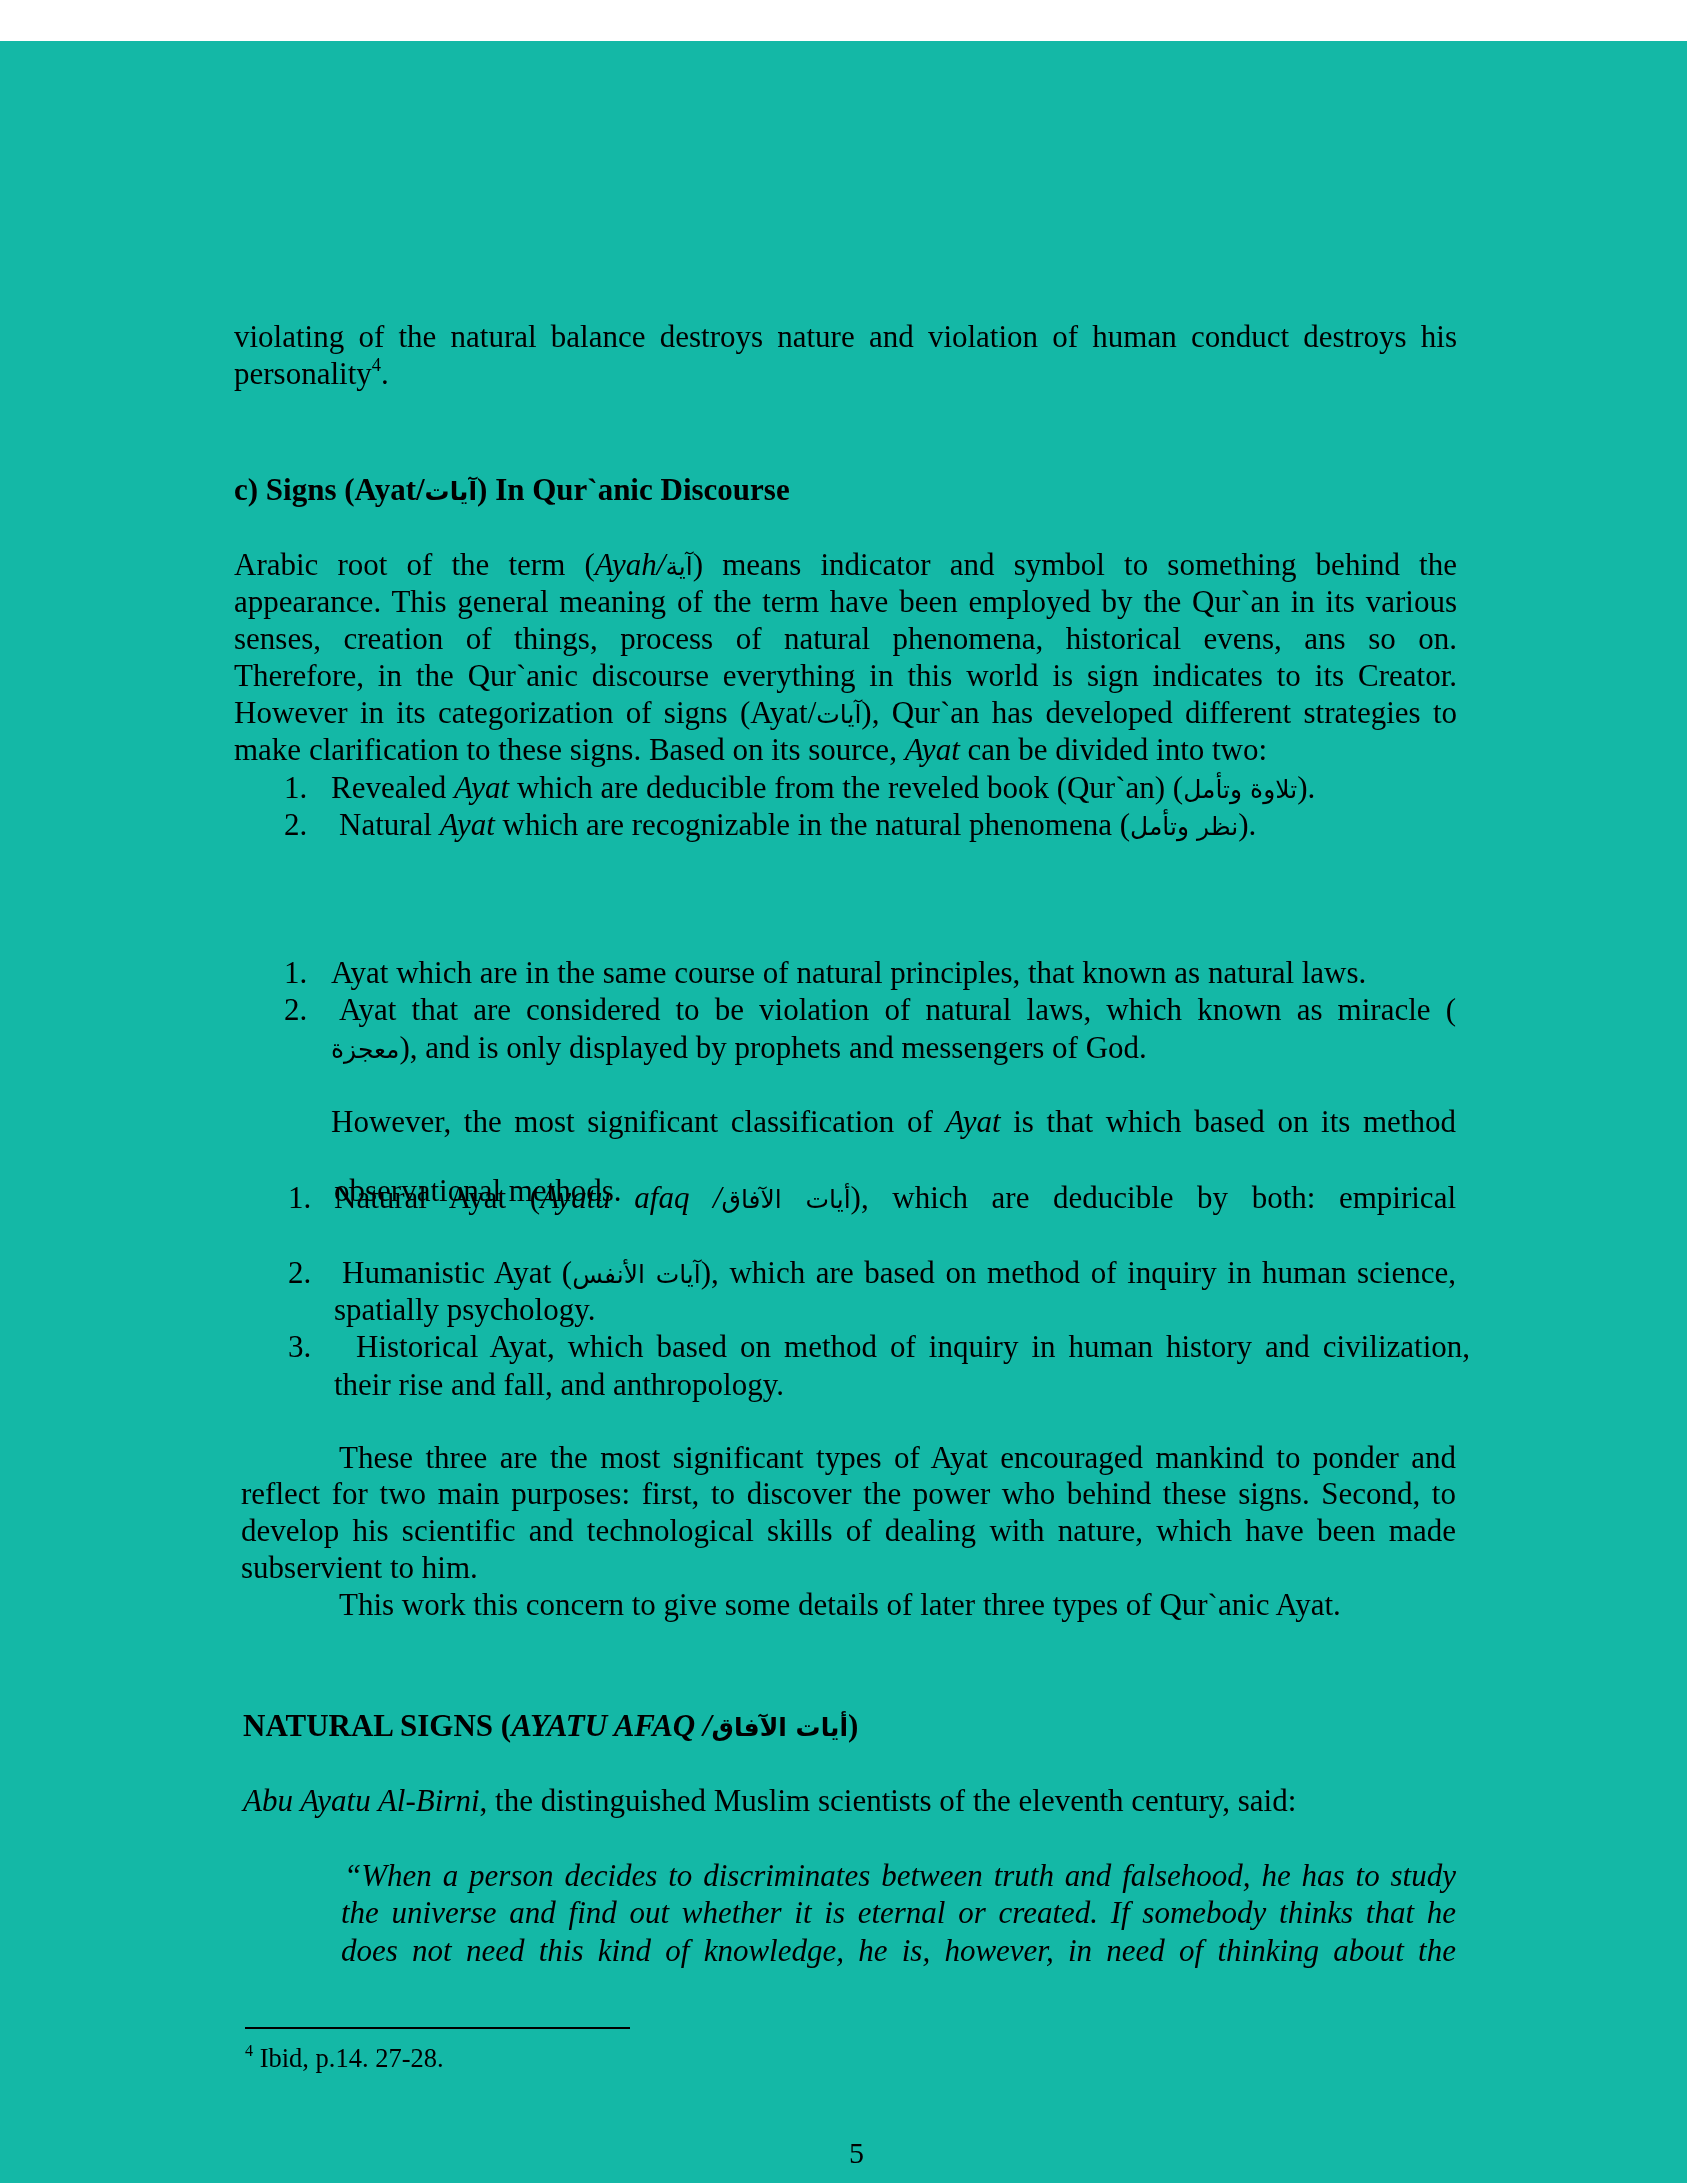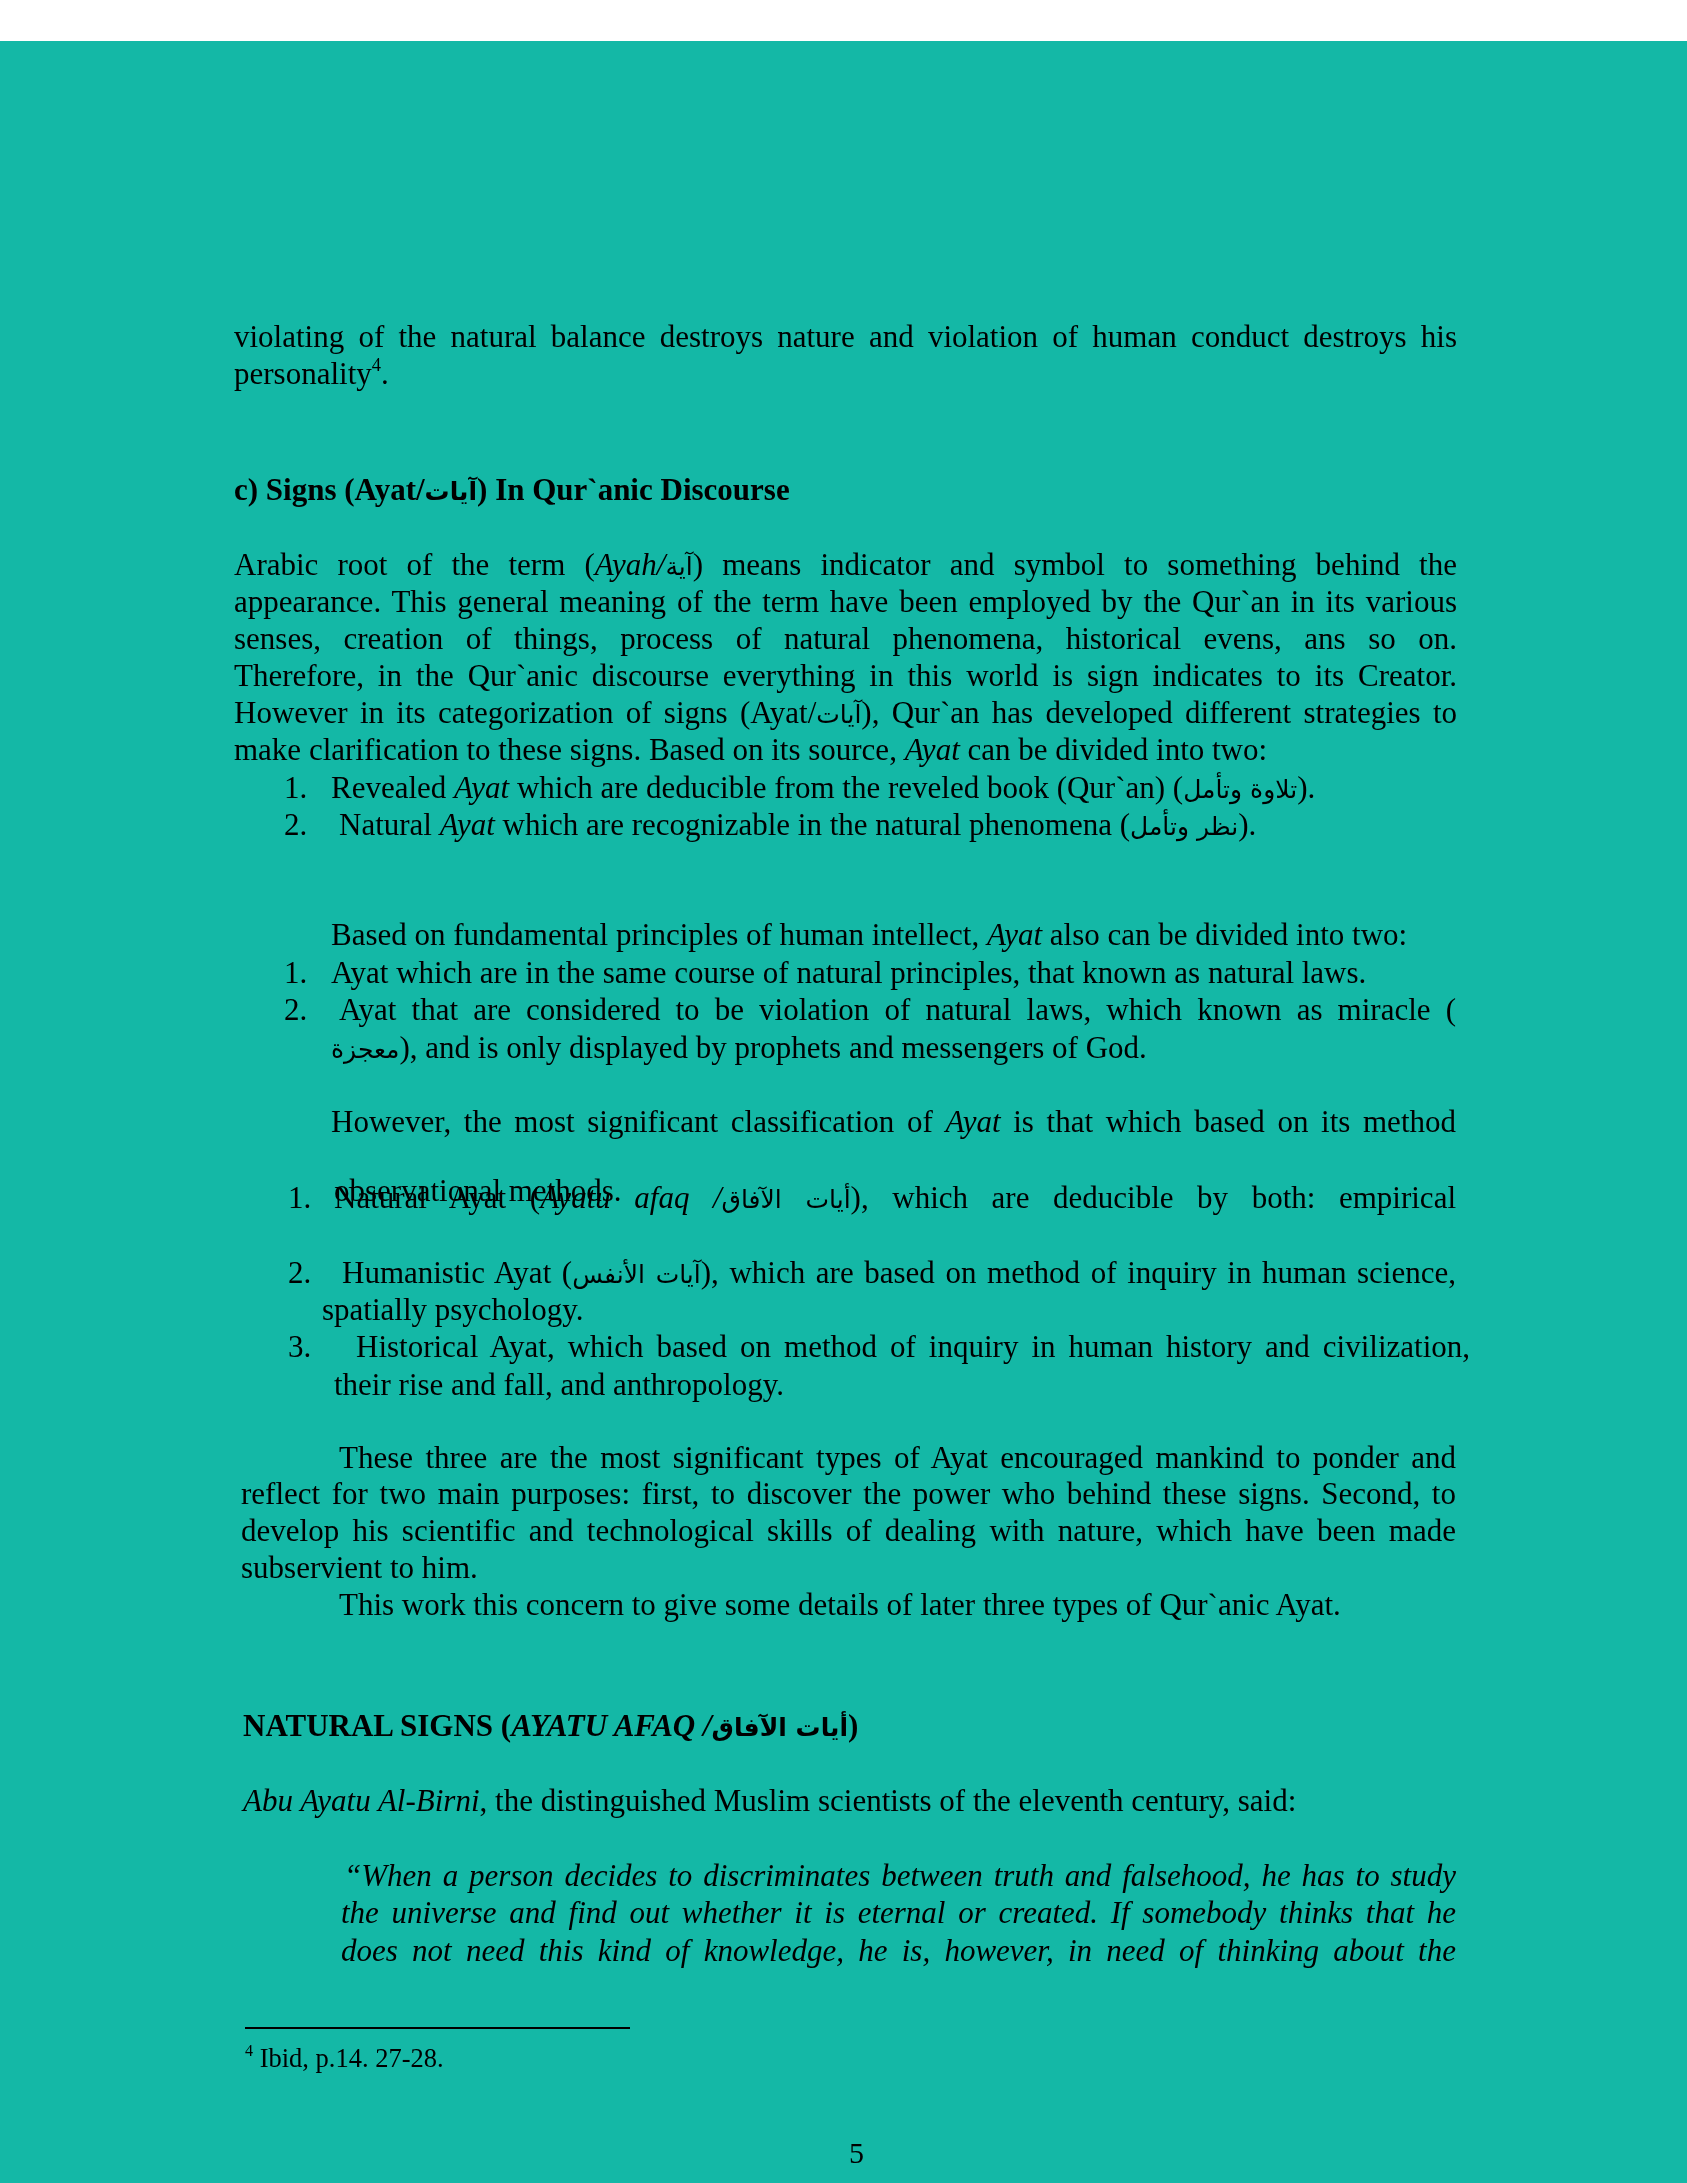--- a/index.html
+++ b/index.html
@@ -56,23 +56,20 @@
 
   <div class="num" style="left:284px; top:728px;">1.</div>
   <div class="ln" style="left:331px; top:728px;">
     <span>Revealed </span><span class="i">Ayat</span><span> which are deducible from the reveled book (Qur`an) (</span><span class="ar" dir="rtl">تلاوة وتأمل</span><span>).</span>
   </div>
   <div class="num" style="left:284px; top:765px;">2.</div>
   <div class="ln" style="left:339px; top:765px;">
     <span>Natural </span><span class="i">Ayat</span><span> which are recognizable in the natural phenomena (</span><span class="ar" dir="rtl">نظر وتأمل</span><span>).</span>
   </div>
 
-  <div class="ln" style="left:331px; top:875px;">
-    <span>Based on fundamental principles of human intellect, </span><span class="i">Ayat</span><span> also can be divided into two:</span>
-  </div>
   <div class="num" style="left:284px; top:913px;">1.</div>
   <div class="ln" style="left:331px; top:913px;">
     <span>Ayat which are in the same course of natural principles, that known as natural laws.</span>
   </div>
   <div class="num" style="left:284px; top:950px;">2.</div>
   <div class="ln just" style="left:339px; top:950px; width:1117px;">
     <span>Ayat that are considered to be violation of natural laws, which known as miracle (</span>
   </div>
   <div class="ln" style="left:331px; top:988px;">
     <span class="ar" dir="rtl">معجزة</span><span>), and is only displayed by prophets and messengers of God.</span>
@@ -86,21 +83,21 @@
   <div class="ln just" style="left:334px; top:1138px; width:1122px;">
     <span>Natural Ayat (</span><span class="i">Ayatu afaq /</span><span class="ar" dir="rtl">أيات الآفاق</span><span>), which are deducible by both: empirical</span>
   </div>
   <div class="ln" style="left:334px; top:1131px;">
     <span>observational methods.</span>
   </div>
   <div class="num" style="left:288px; top:1213px;">2.</div>
   <div class="ln just" style="left:342px; top:1213px; width:1114px;">
     <span>Humanistic Ayat (</span><span class="ar" dir="rtl">آيات الأنفس</span><span>), which are based on method of inquiry in human science,</span>
   </div>
-  <div class="ln" style="left:322px; top:1250px;text-align:right;">
+  <div class="ln" style="left:334px; top:1250px;text-align:right;">
     <span>spatially psychology.</span>
   </div>
   <div class="num" style="left:288px; top:1287px;">3.</div>
   <div class="ln just" style="left:356px; top:1287px; width:1114px;">
     <span>Historical Ayat, which based on method of inquiry in human history and civilization,</span>
   </div>
   <div class="ln" style="left:334px; top:1325px;">
     <span>their rise and fall, and anthropology.</span>
   </div>
 

